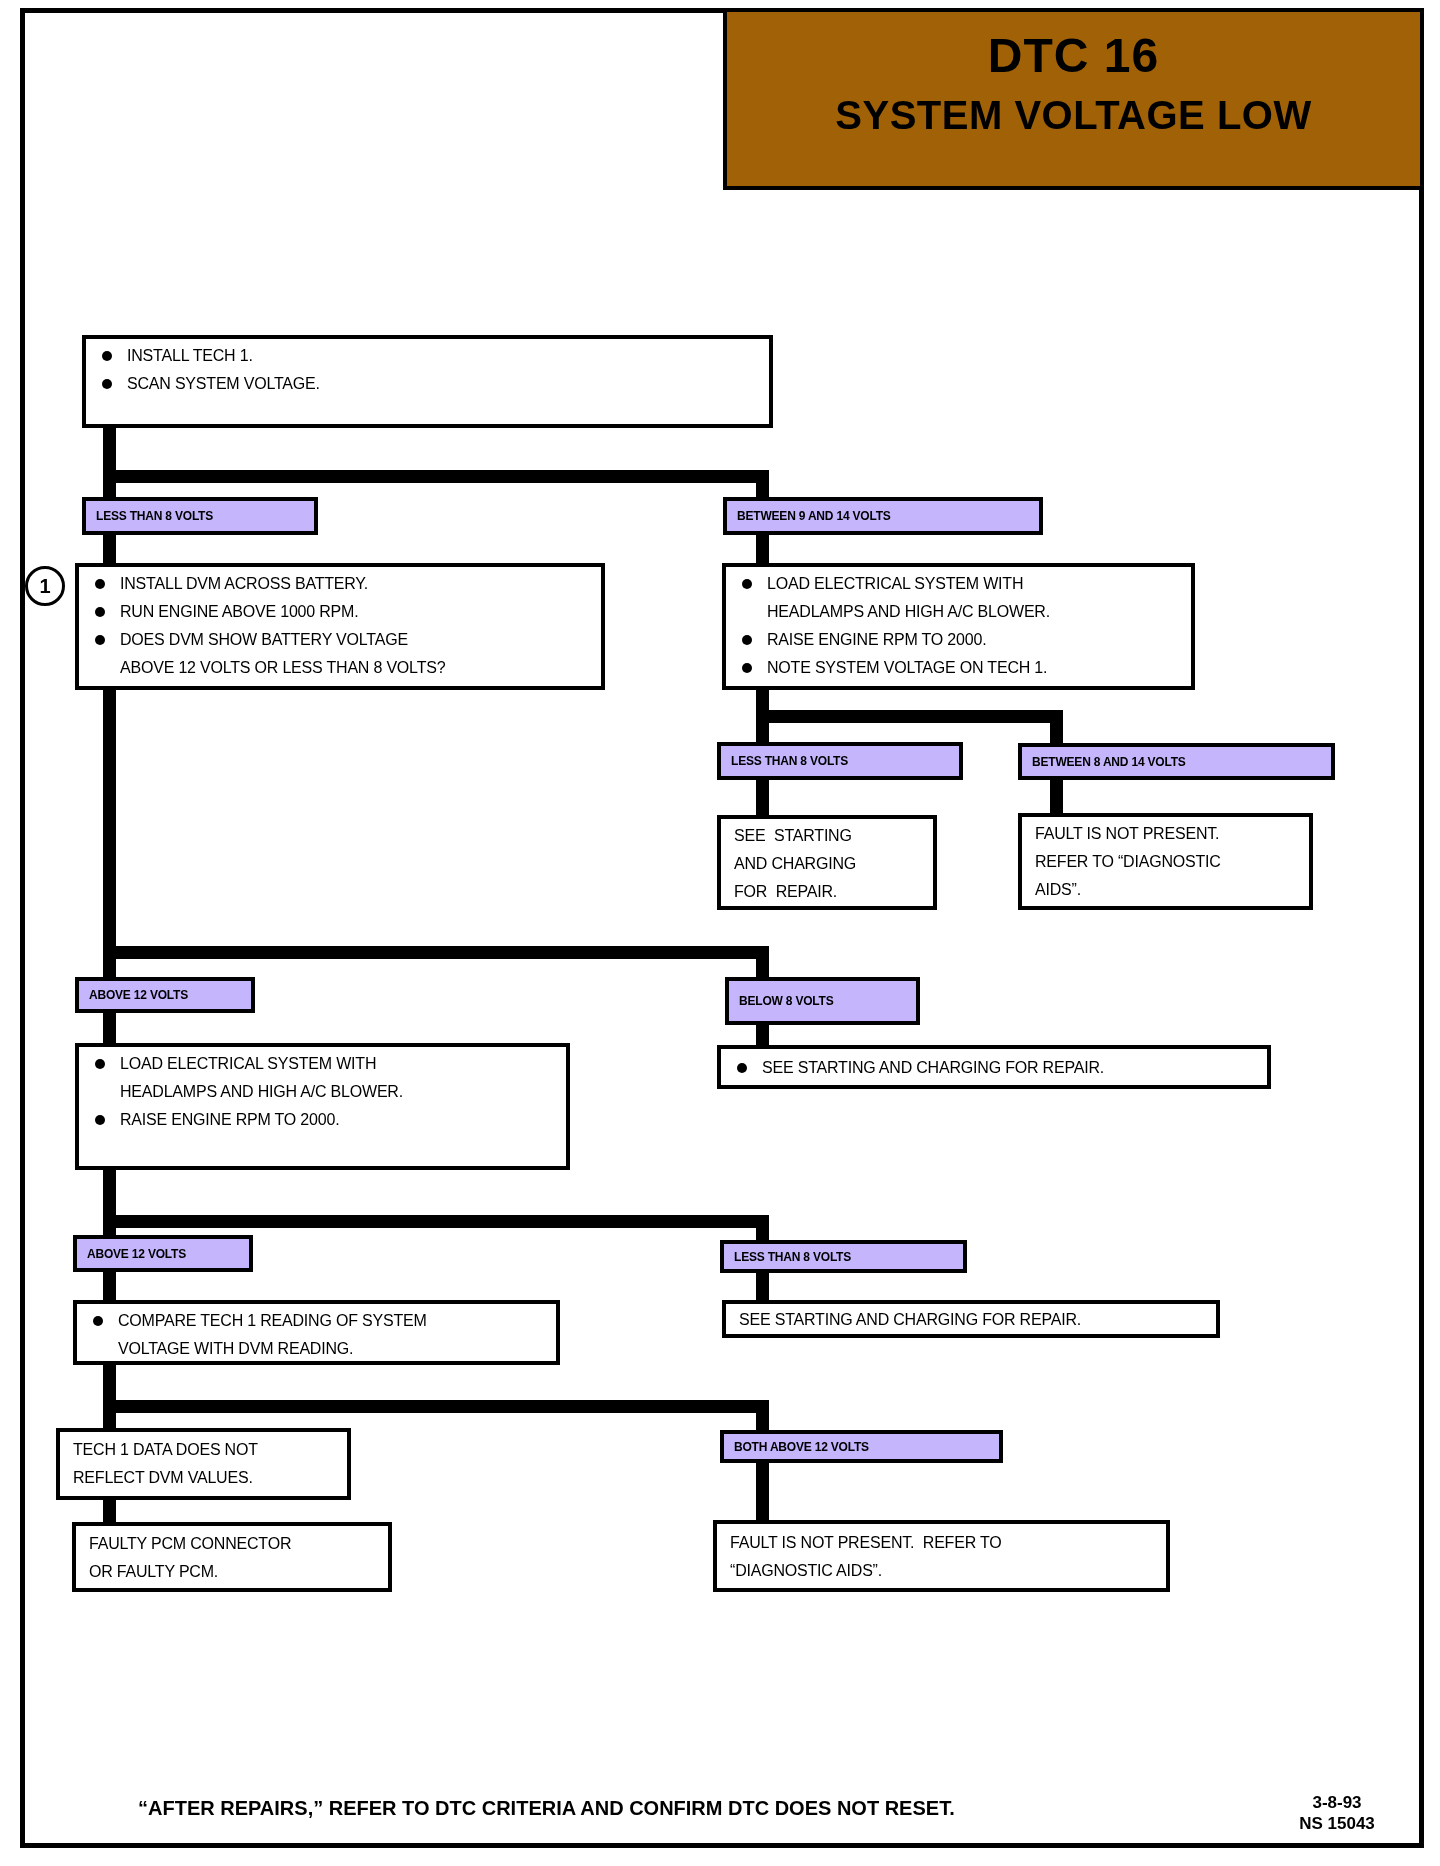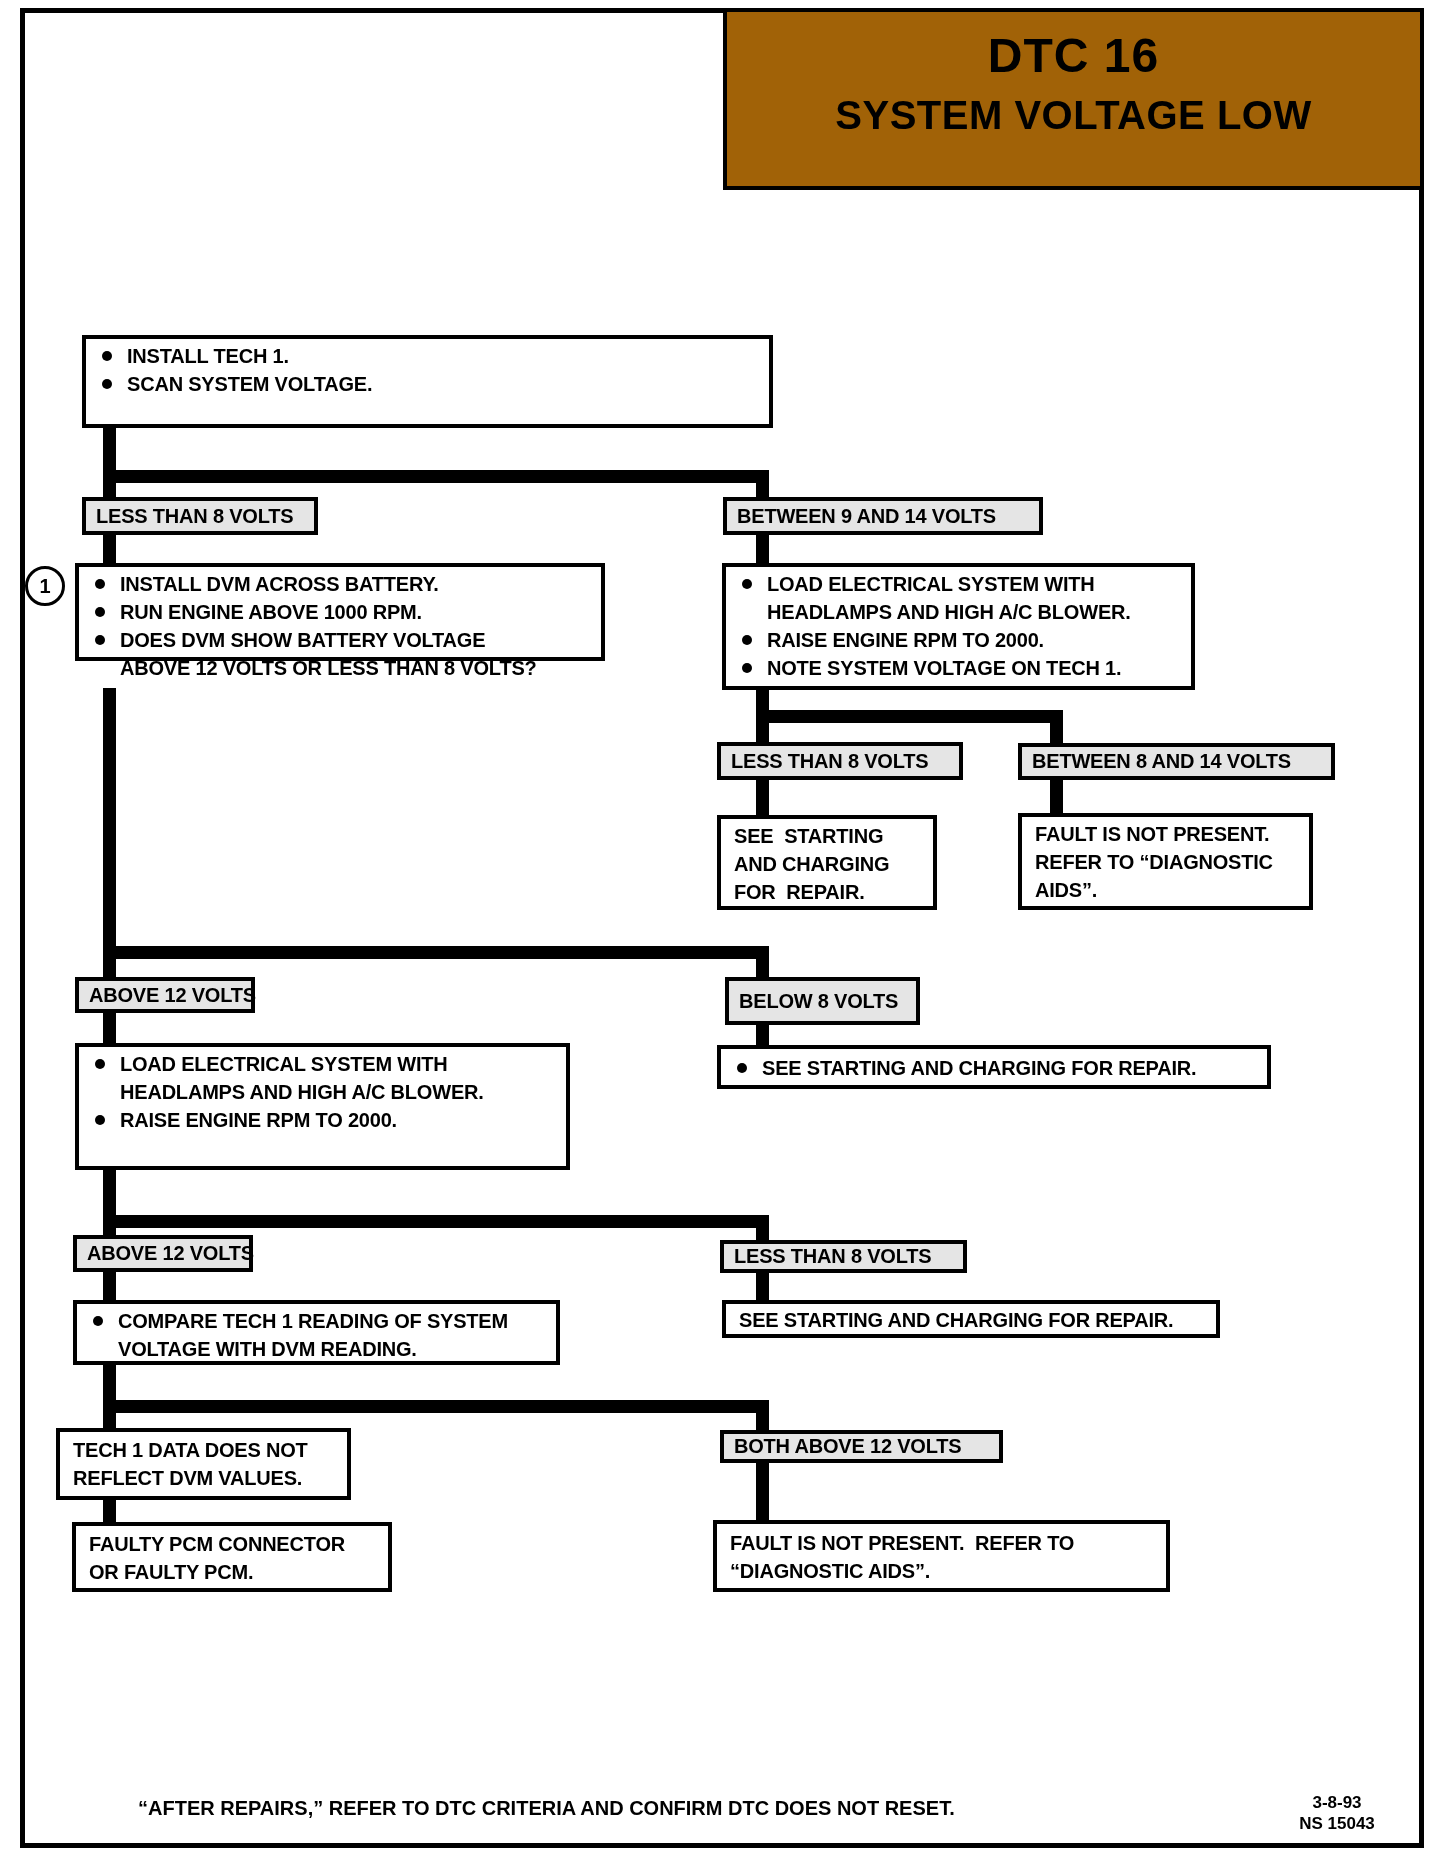--- a/index.html
+++ b/index.html
@@ -10,23 +10,23 @@
   .title-box { position:absolute; left:723px; top:8px; width:701px; height:182px;
                border:4px solid #000; box-sizing:border-box; background:#a16207; text-align:center; }
   .title-code { margin-top:16px; font-size:48px; font-weight:bold; letter-spacing:1px; }
   .title-name { margin-top:10px; font-size:40px; font-weight:bold; letter-spacing:.5px; }
   .conn { position:absolute; background:#000; }
   .box { position:absolute; border:4px solid #000; background:#fff; box-sizing:border-box; padding-top:3px; }
   .row { display:flex; align-items:flex-start; height:28px; }
   .dot { flex:none; width:10px; height:10px; border-radius:50%; background:#000; margin:9px 15px 0 16px; }
   .indent { flex:none; width:41px; }
   .pad { flex:none; width:13px; }
-  .txt { font-size:20px; font-weight:bold; line-height:28px; white-space:pre; letter-spacing:-.2px; }
-  .label-box { position:absolute; border:4px solid #000; background:#e5e5e5; box-sizing:border-box;
-               display:flex; align-items:center; padding-left:10px; font-size:20px; font-weight:bold;
+  .txt { font-size:16px; font-weight:normal; line-height:28px; white-space:pre; letter-spacing:-.2px; }
+  .label-box { position:absolute; border:4px solid #000; background:#c4b5fd; box-sizing:border-box;
+               display:flex; align-items:center; padding-left:10px; font-size:12px; font-weight:bold;
                white-space:pre; letter-spacing:-.2px; }
   .step-circle { position:absolute; left:25px; top:566px; width:40px; height:40px;
                  border:3px solid #000; border-radius:50%; box-sizing:border-box;
                  display:flex; align-items:center; justify-content:center; font-size:20px; font-weight:bold; }
   .footer-note { position:absolute; left:138px; top:1797px; font-size:20px; font-weight:bold; }
   .footer-note span { white-space:pre; }
   .footer-note .quote { }
   .footer-id { position:absolute; left:1287px; top:1792px; width:100px; text-align:center;
                font-size:17px; font-weight:bold; line-height:21px; }
 </style>
@@ -82,21 +82,21 @@
         <span class="dot"></span>
         <span class="txt">SCAN SYSTEM VOLTAGE.</span>
       </div>
   </div>
 
   <div class="label-box" style="left:82px;top:497px;width:236px;height:38px">LESS THAN 8 VOLTS</div>
   <div class="label-box" style="left:723px;top:497px;width:320px;height:38px">BETWEEN 9 AND 14 VOLTS</div>
 
   <div class="step-circle">1</div>
 
-  <div class="box" style="left:75px;top:563px;width:530px;height:98px">
+  <div class="box" style="left:75px;top:563px;width:530px;height:127px">
     <div class="row">
         <span class="dot"></span>
         <span class="txt">INSTALL DVM ACROSS BATTERY.</span>
       </div>
     <div class="row">
         <span class="dot"></span>
         <span class="txt">RUN ENGINE ABOVE 1000 RPM.</span>
       </div>
     <div class="row">
         <span class="dot"></span>

